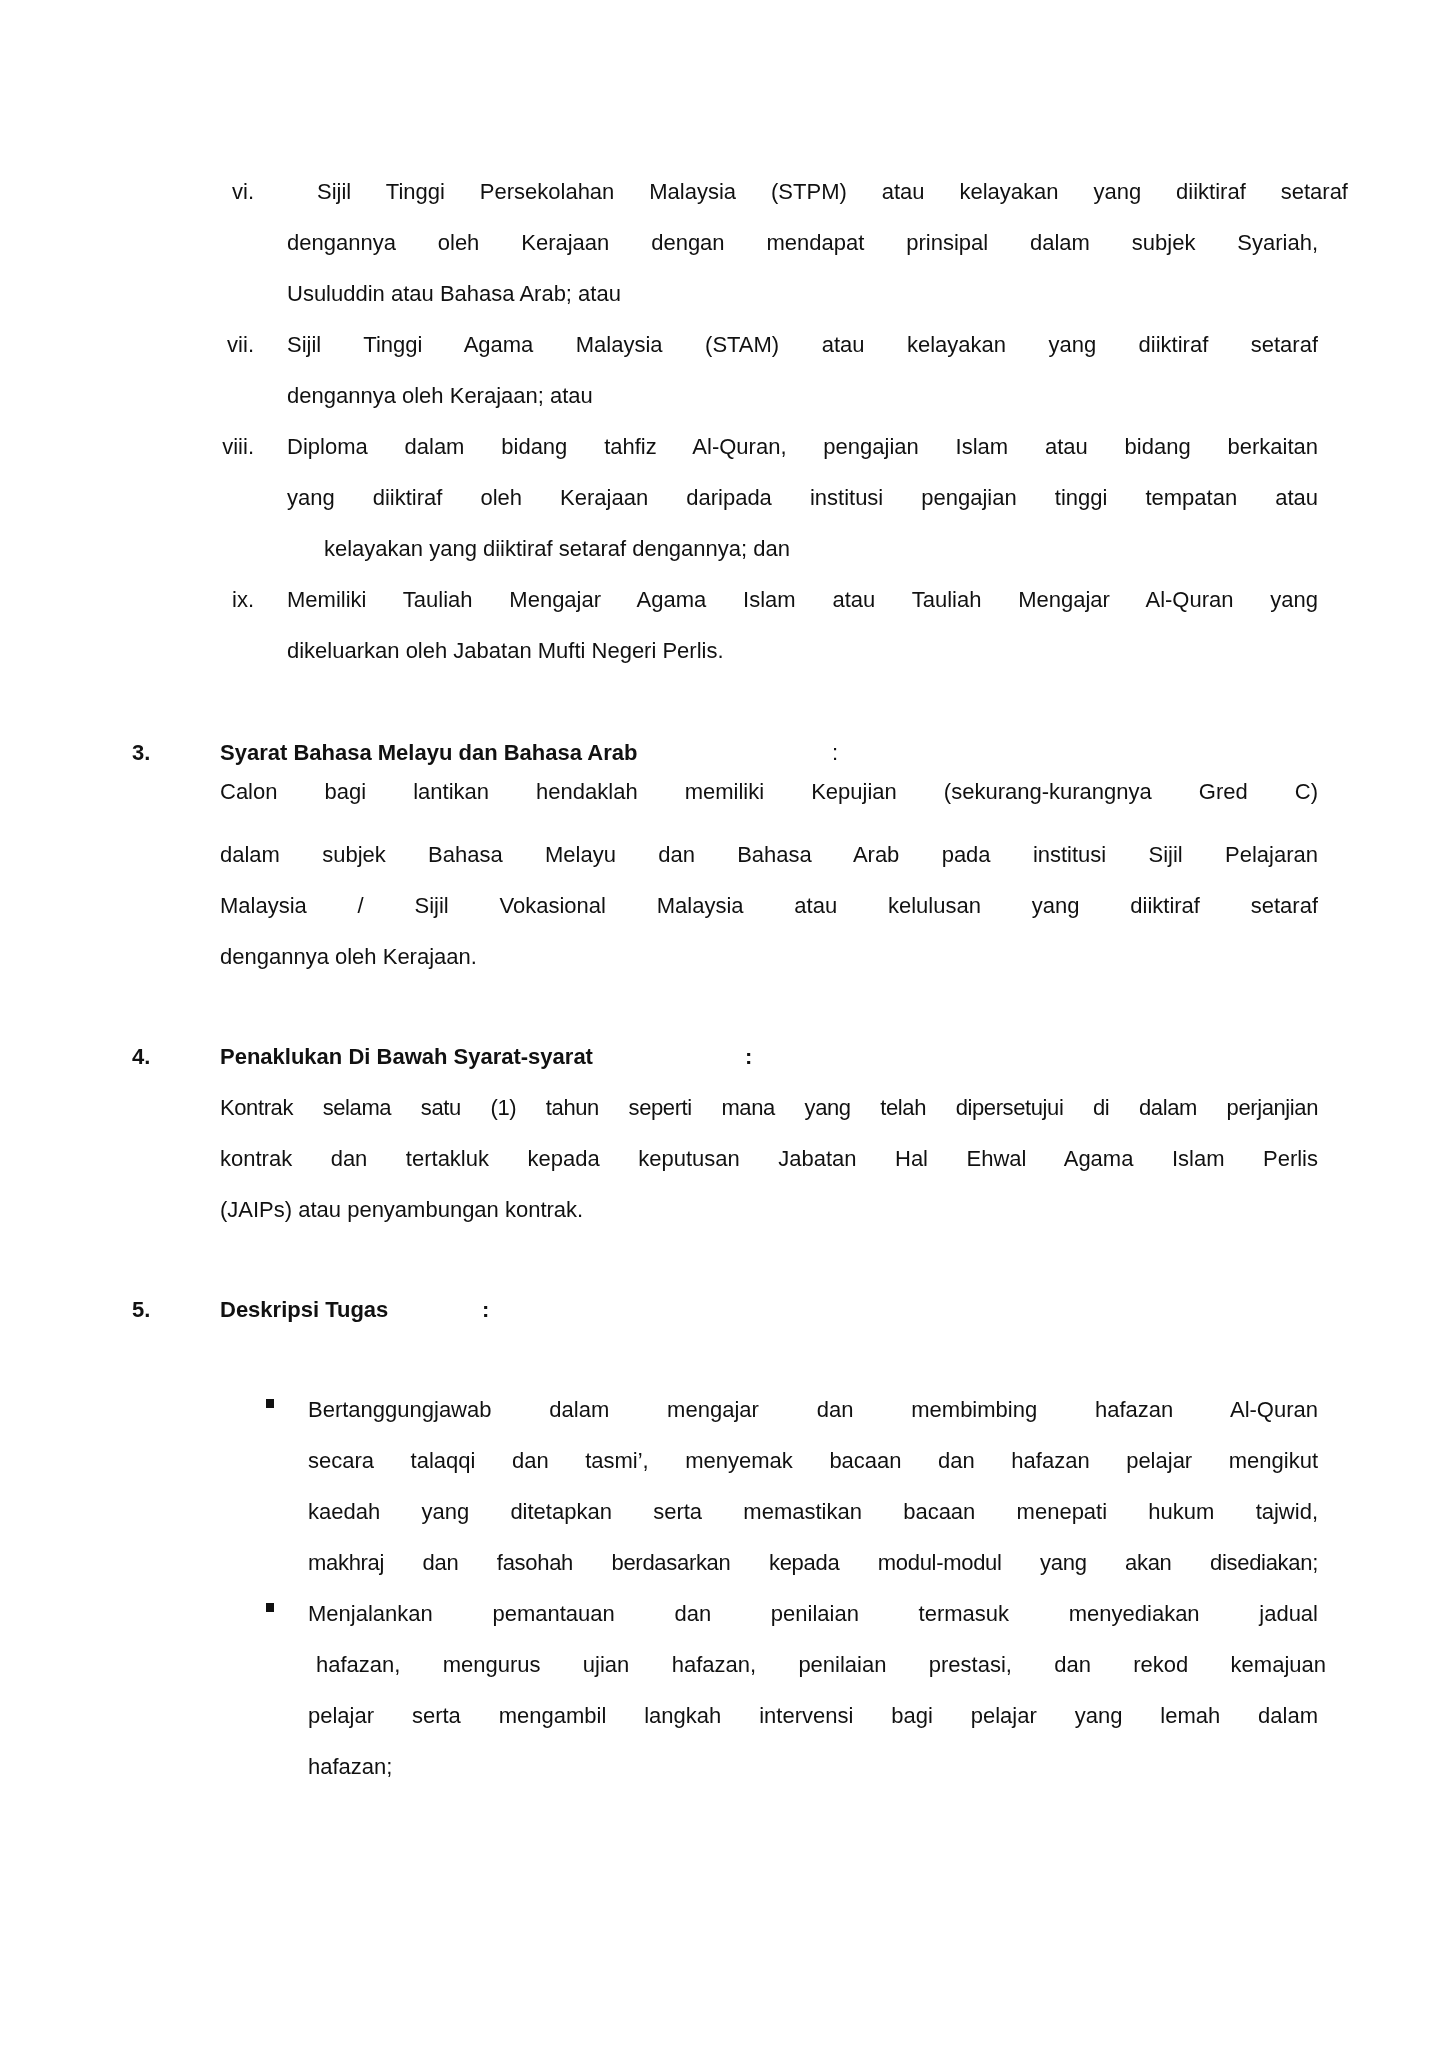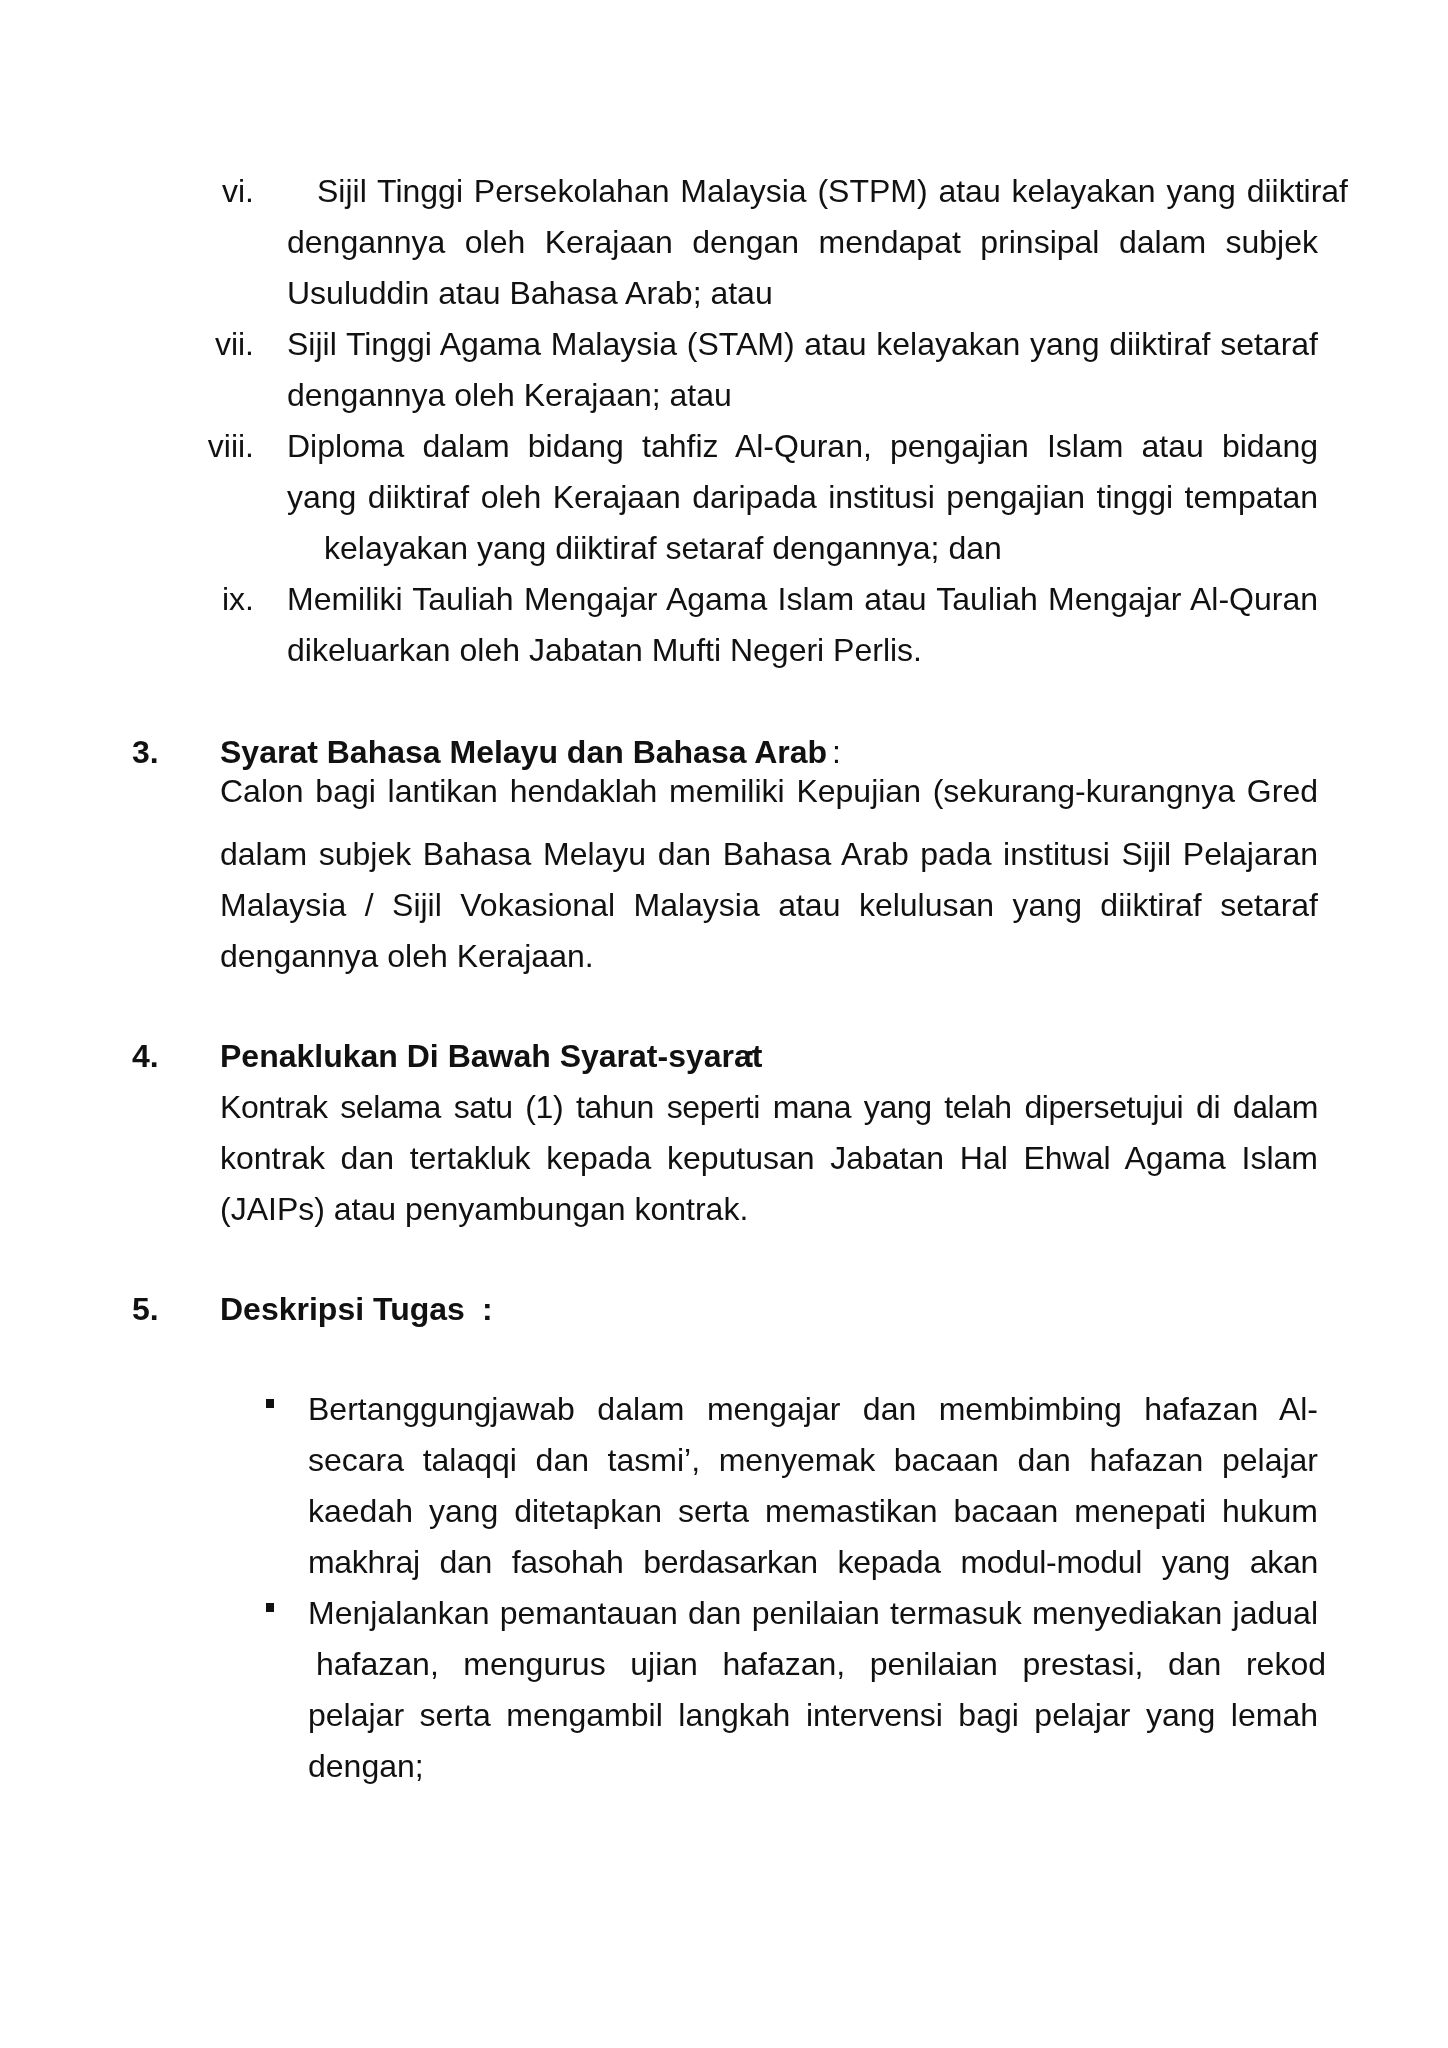--- a/index.html
+++ b/index.html
@@ -1,19 +1,19 @@
 <!DOCTYPE html>
 <html><head>
 <meta charset="utf-8">
 <style>
   html, body { margin: 0; padding: 0; background: #ffffff; }
   body { width: 1448px; height: 2048px; position: relative; overflow: hidden;
          font-family: "Liberation Sans", sans-serif; color: #111111; }
   .page { position: absolute; left: 0; top: 0; width: 1448px; height: 2048px; background: #ffffff; }
-  .line { position: absolute; height: 51px; line-height: 51px; font-size: 32px; white-space: nowrap; }
+  .line { position: absolute; height: 51px; line-height: 51px; font-size: 22px; white-space: nowrap; }
   .j { text-align: justify; text-align-last: justify; white-space: normal; overflow: hidden; }
   .marker { text-align: right; }
   .bold { font-weight: bold; }
   .bullet-sq { position: absolute; width: 8px; height: 9px; background: #111; }
 </style>
 </head>
 <body>
 
 <div class="page">
 
@@ -73,17 +73,17 @@
       <div class="line j" style="left:308px; top:1435px; width:1010px;">secara talaqqi dan tasmi’, menyemak bacaan dan hafazan pelajar mengikut</div>
       <div class="line j" style="left:308px; top:1486px; width:1010px;">kaedah yang ditetapkan serta memastikan bacaan menepati hukum tajwid,</div>
       <div class="line j" style="left:308px; top:1537px; width:1010px; letter-spacing:-0.3px;">makhraj dan fasohah berdasarkan kepada modul-modul yang akan disediakan;</div>
     </div>
 
     <div>
       <div class="bullet-sq" style="left:266px; top:1603px;"></div>
       <div class="line j" style="left:308px; top:1588px; width:1010px;">Menjalankan pemantauan dan penilaian termasuk menyediakan jadual</div>
       <div class="line j" style="left:316px; top:1639px; width:1010px;">hafazan, mengurus ujian hafazan, penilaian prestasi, dan rekod kemajuan</div>
       <div class="line j" style="left:308px; top:1690px; width:1010px;">pelajar serta mengambil langkah intervensi bagi pelajar yang lemah dalam</div>
-      <div class="line" style="left:308px; top:1741px;">dengan;</div>
+      <div class="line" style="left:308px; top:1741px;">hafazan;</div>
     </div>
   </div>
 
 </div>
 
 </body></html>

